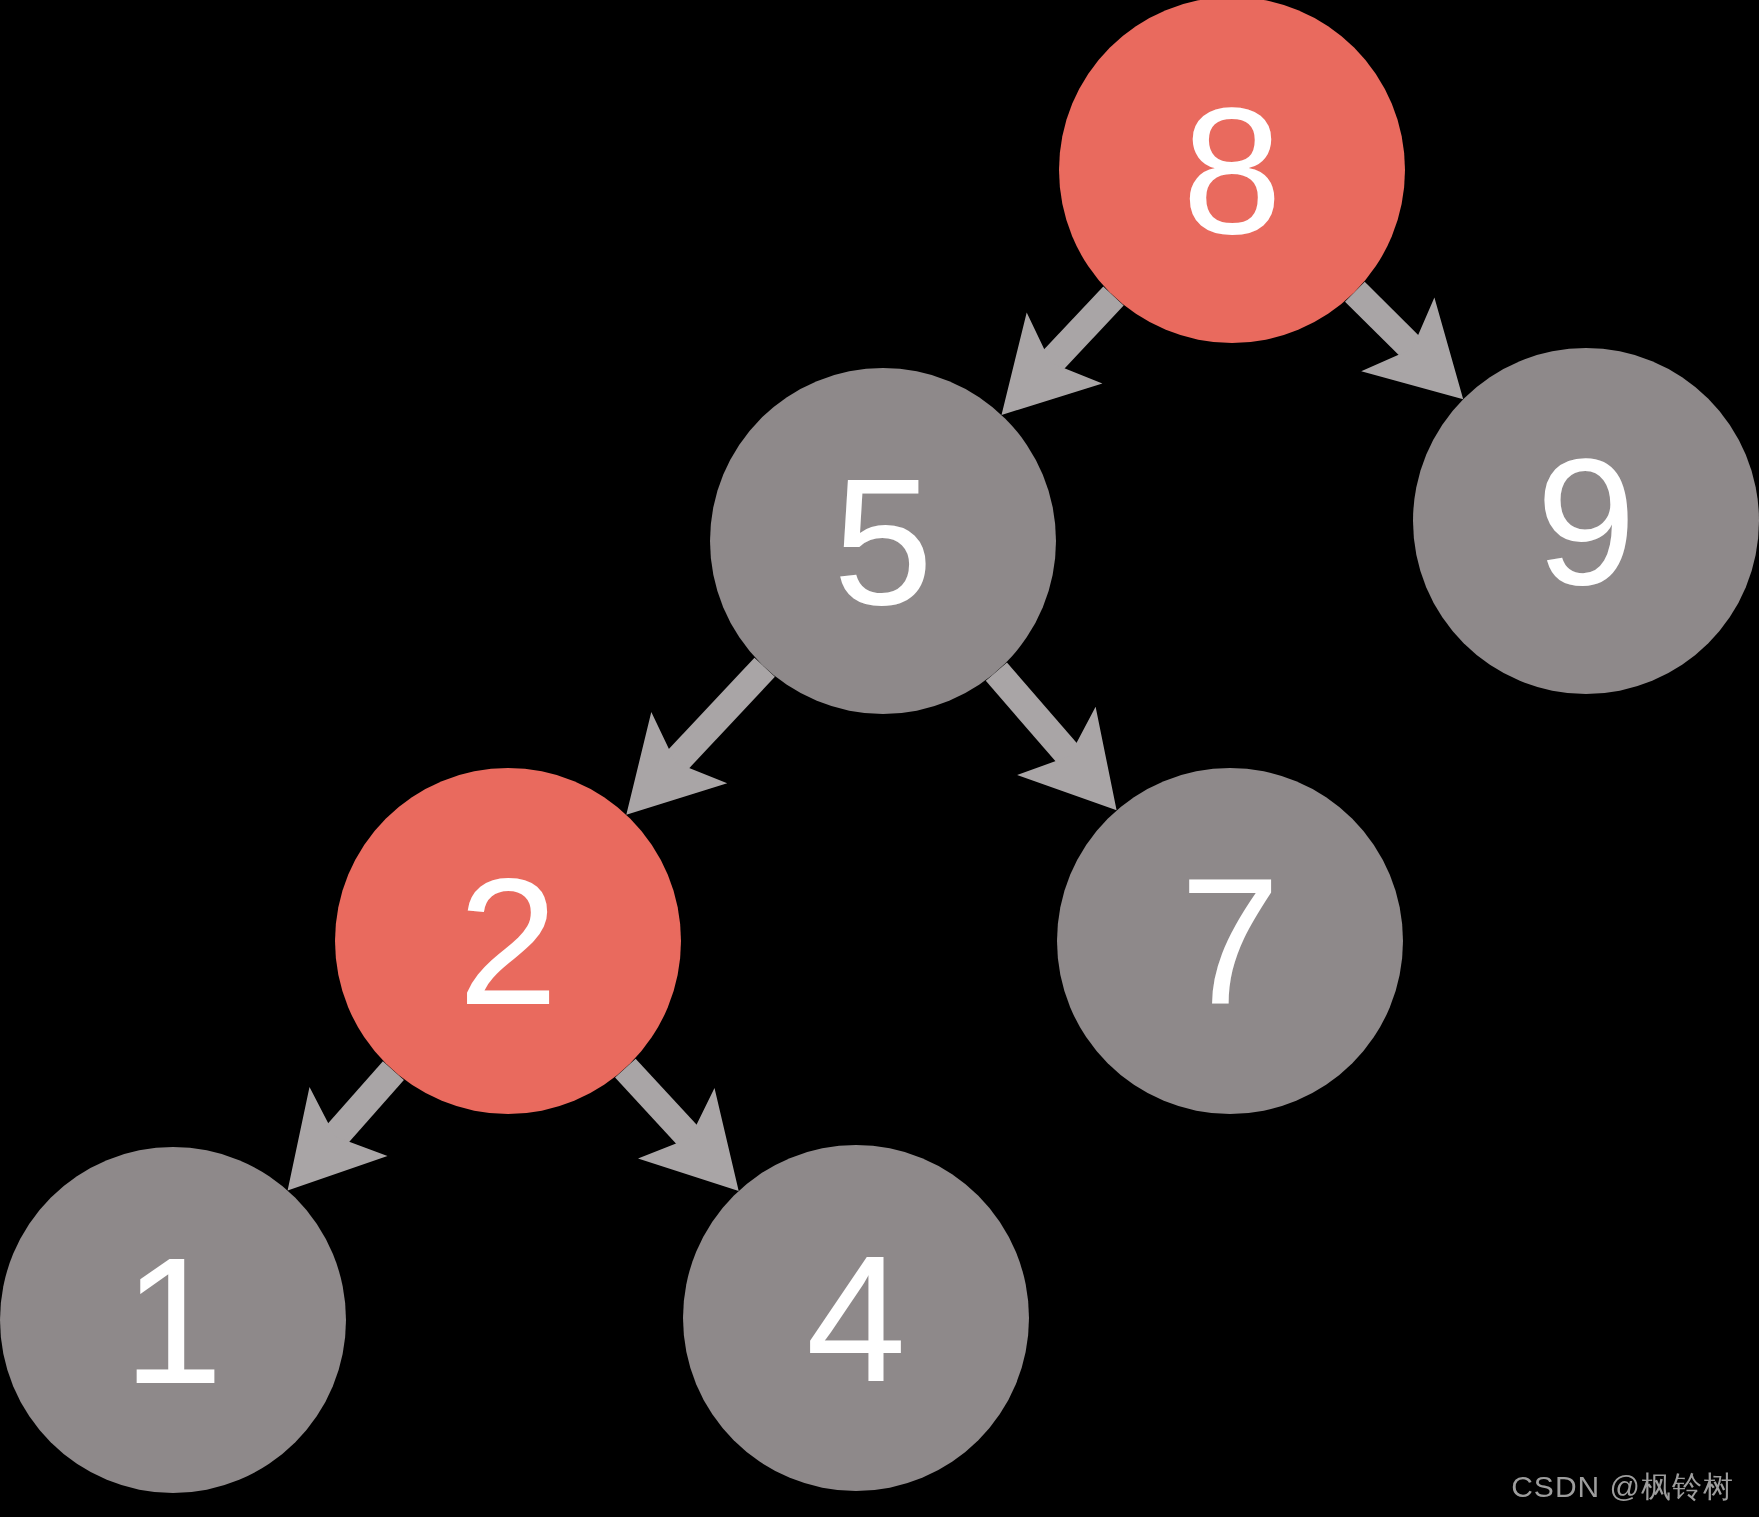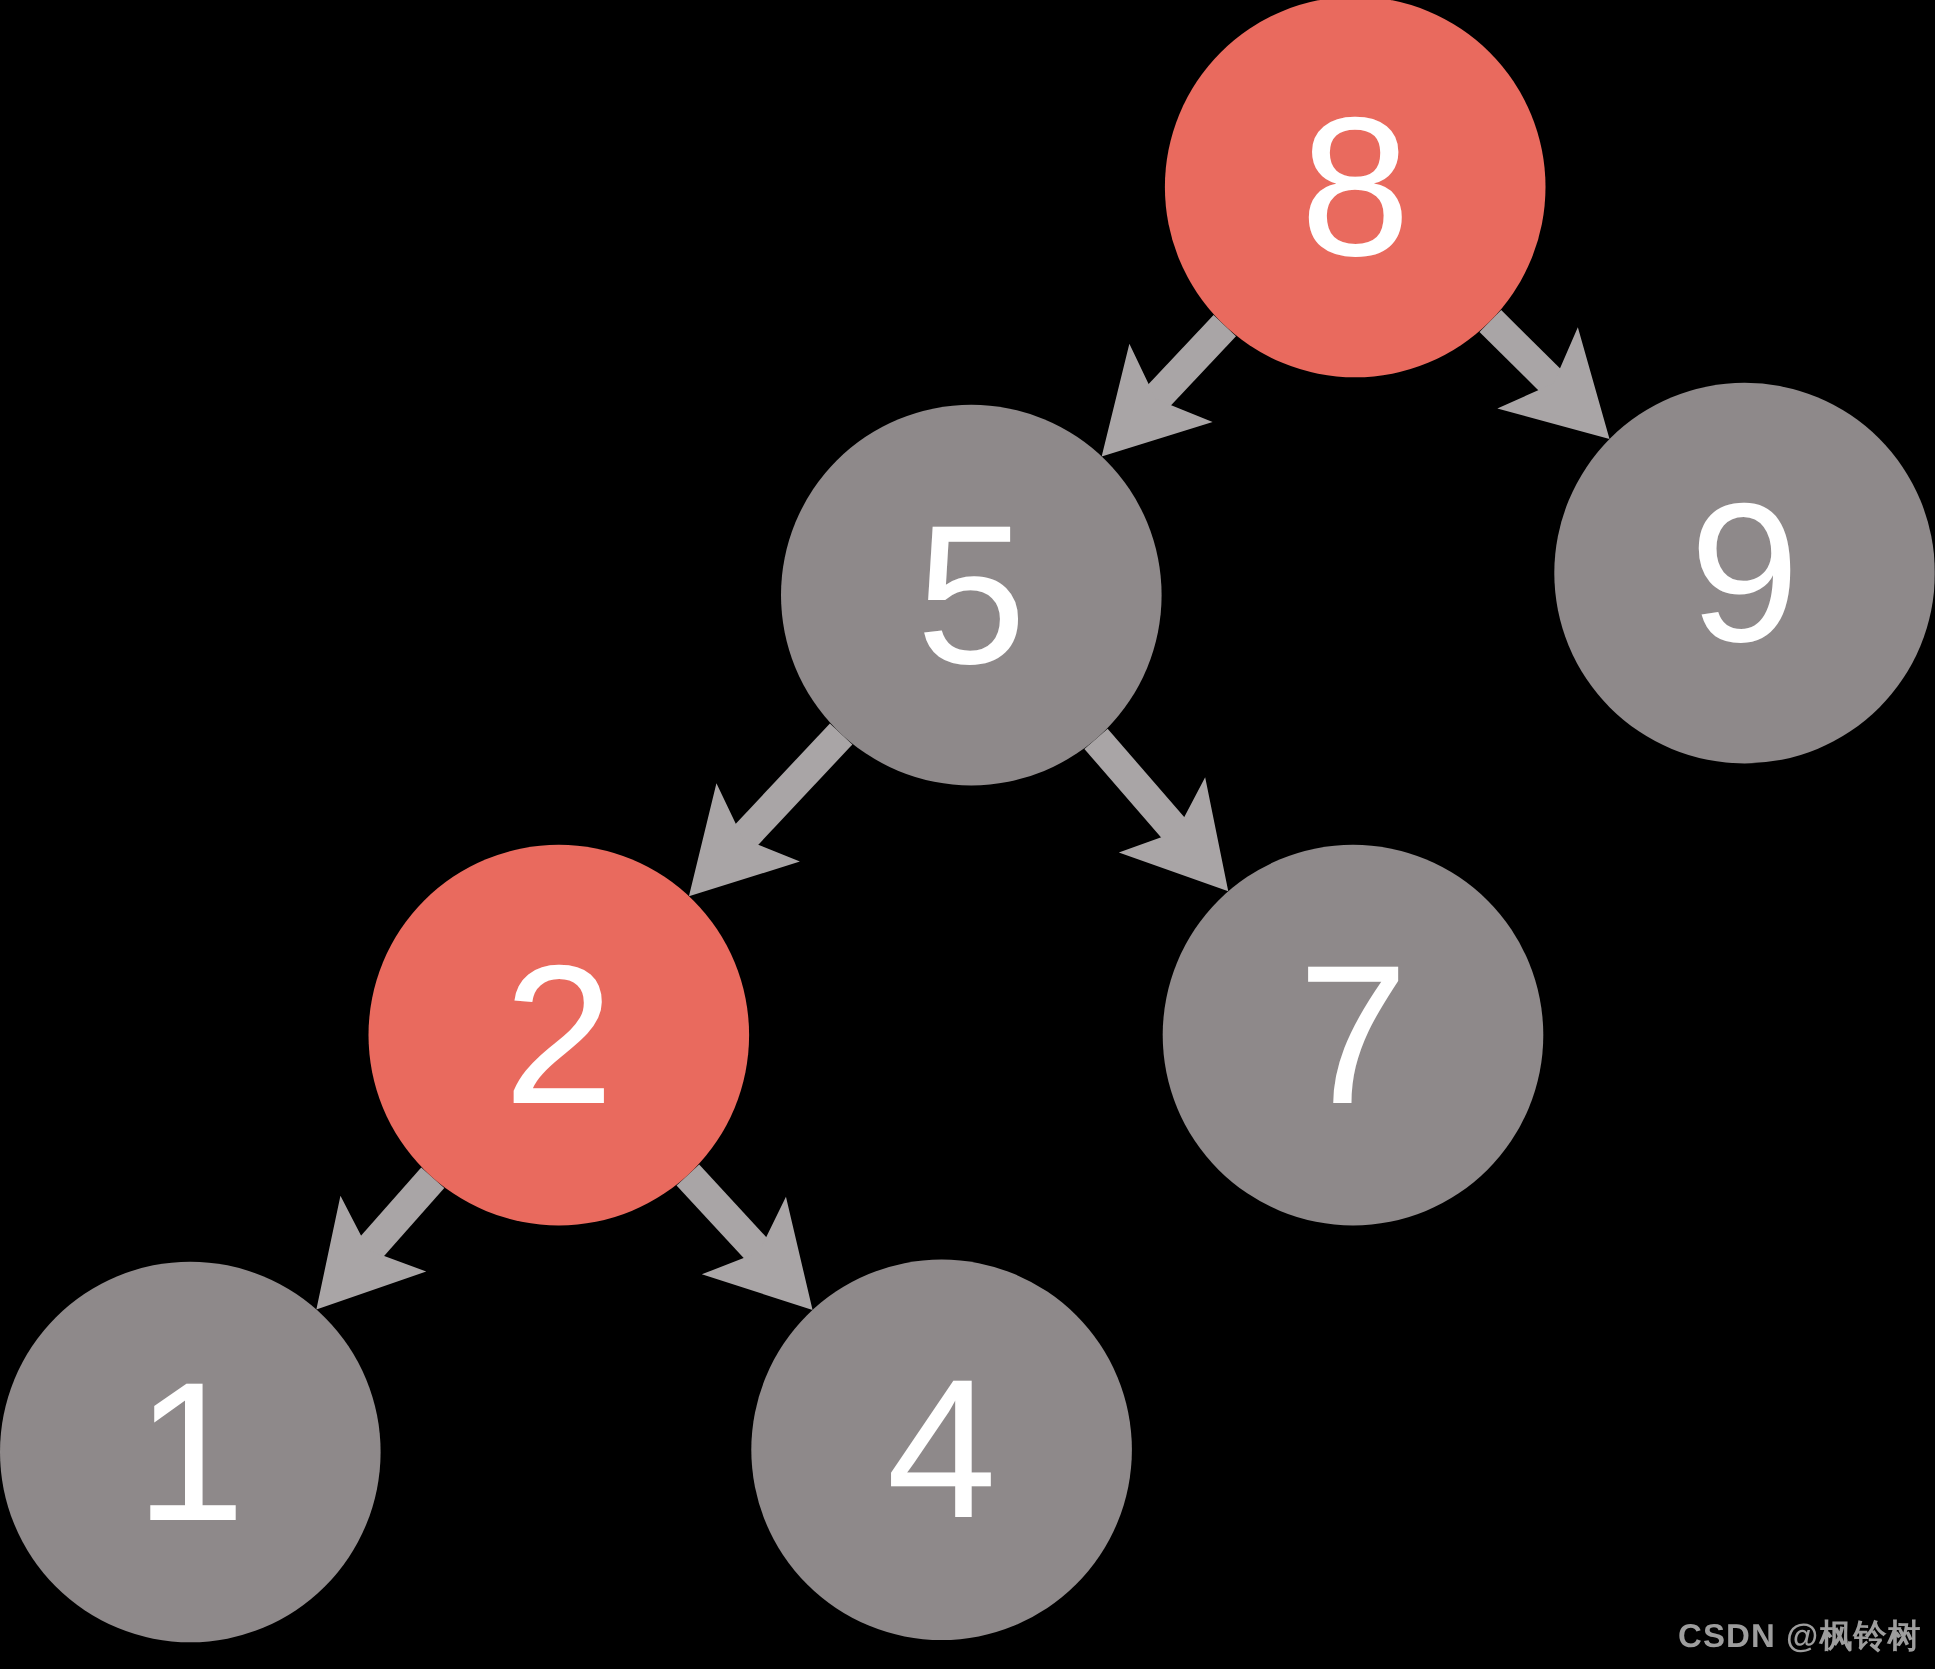--- a/index.html
+++ b/index.html
@@ -20,27 +20,26 @@
     width: 100%;
     height: 100%;
     display: block;
   }
   .node-label {
     font-family: "Liberation Sans", "DejaVu Sans", sans-serif;
     font-weight: 300;
   }
   .watermark {
     position: absolute;
-    right: 12px;
+    right: 25px;
     bottom: 9px;
     font-size: 30px;
     letter-spacing: 1px;
     font-family: "Liberation Sans", "DejaVu Sans", sans-serif;
     user-select: none;
-    font-weight: bold;
   }
 </style>
 </head>
 <body>
 
 <div class="stage" style="width: 1759px; height: 1517px; background: rgb(0, 0, 0);">
   <svg class="tree-svg" xmlns="http://www.w3.org/2000/svg" viewBox="0 0 1759 1517">
     <g>
         <g>
           <line x1="1113.4636941930505" y1="296.0085084652673" x2="1045.6619595293055" y2="368.08427797887595" stroke="#a9a5a6" stroke-width="28"></line>

